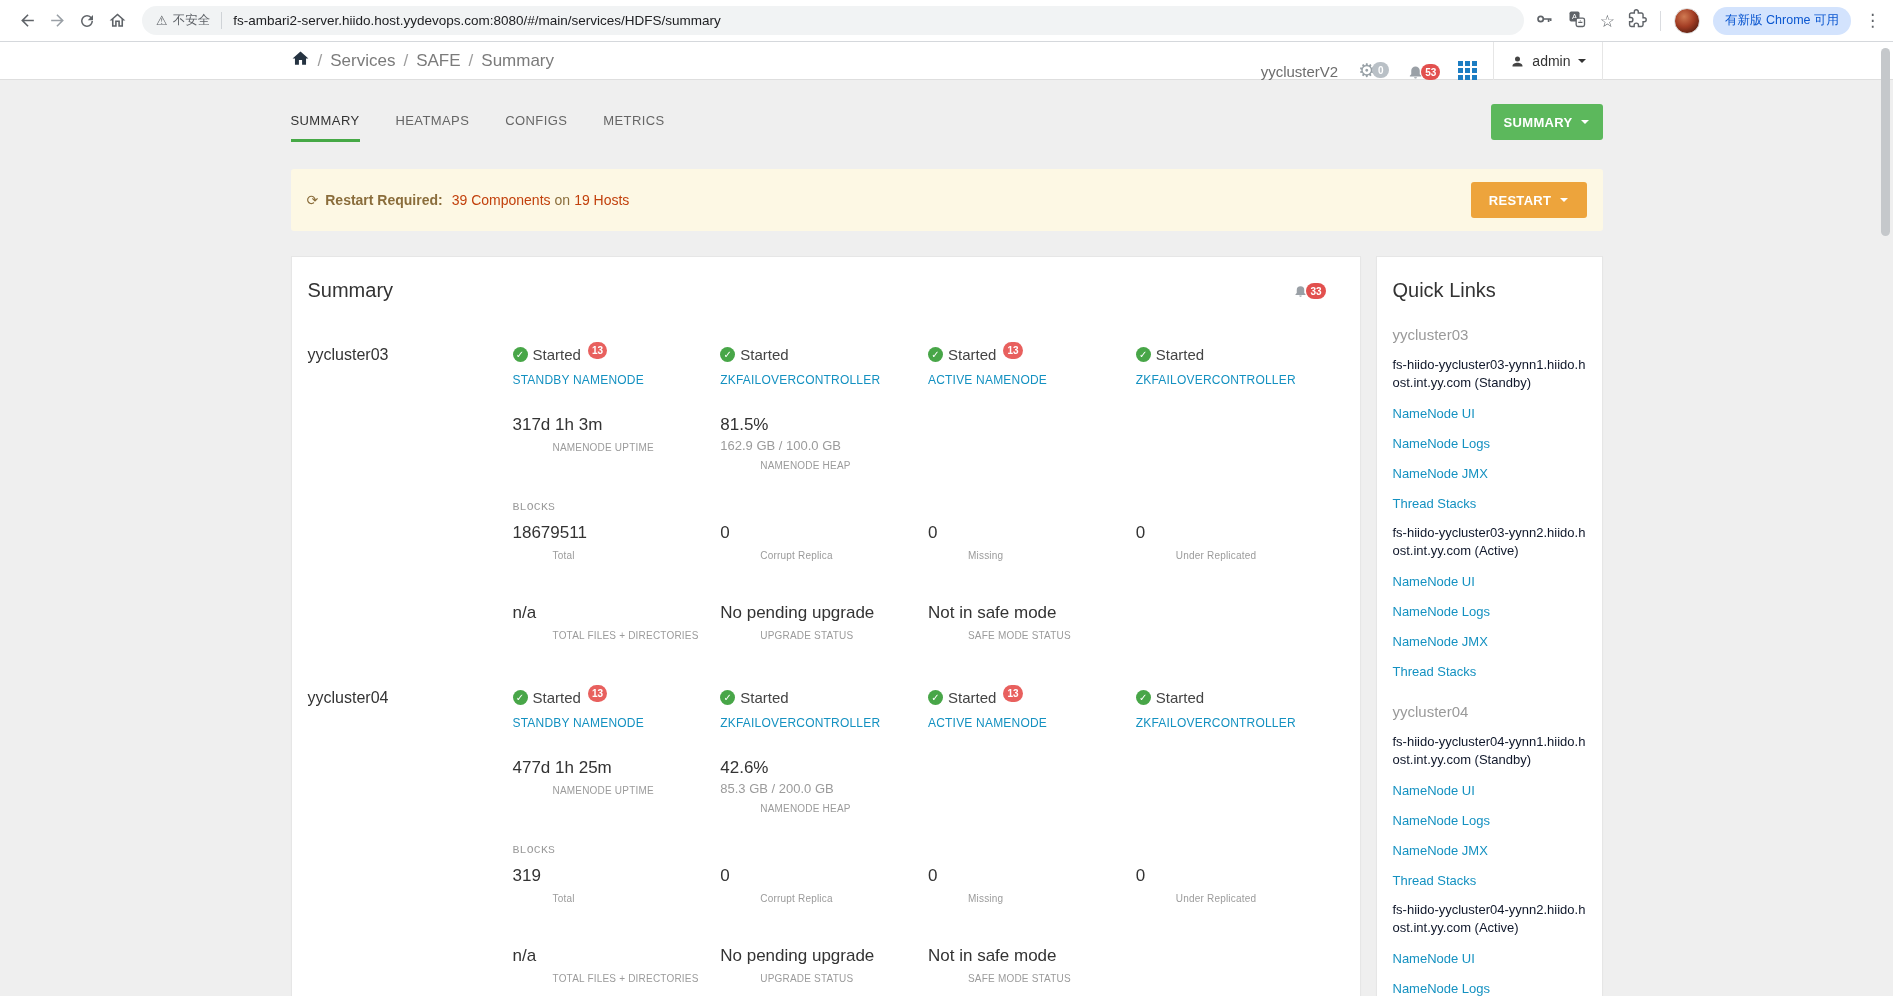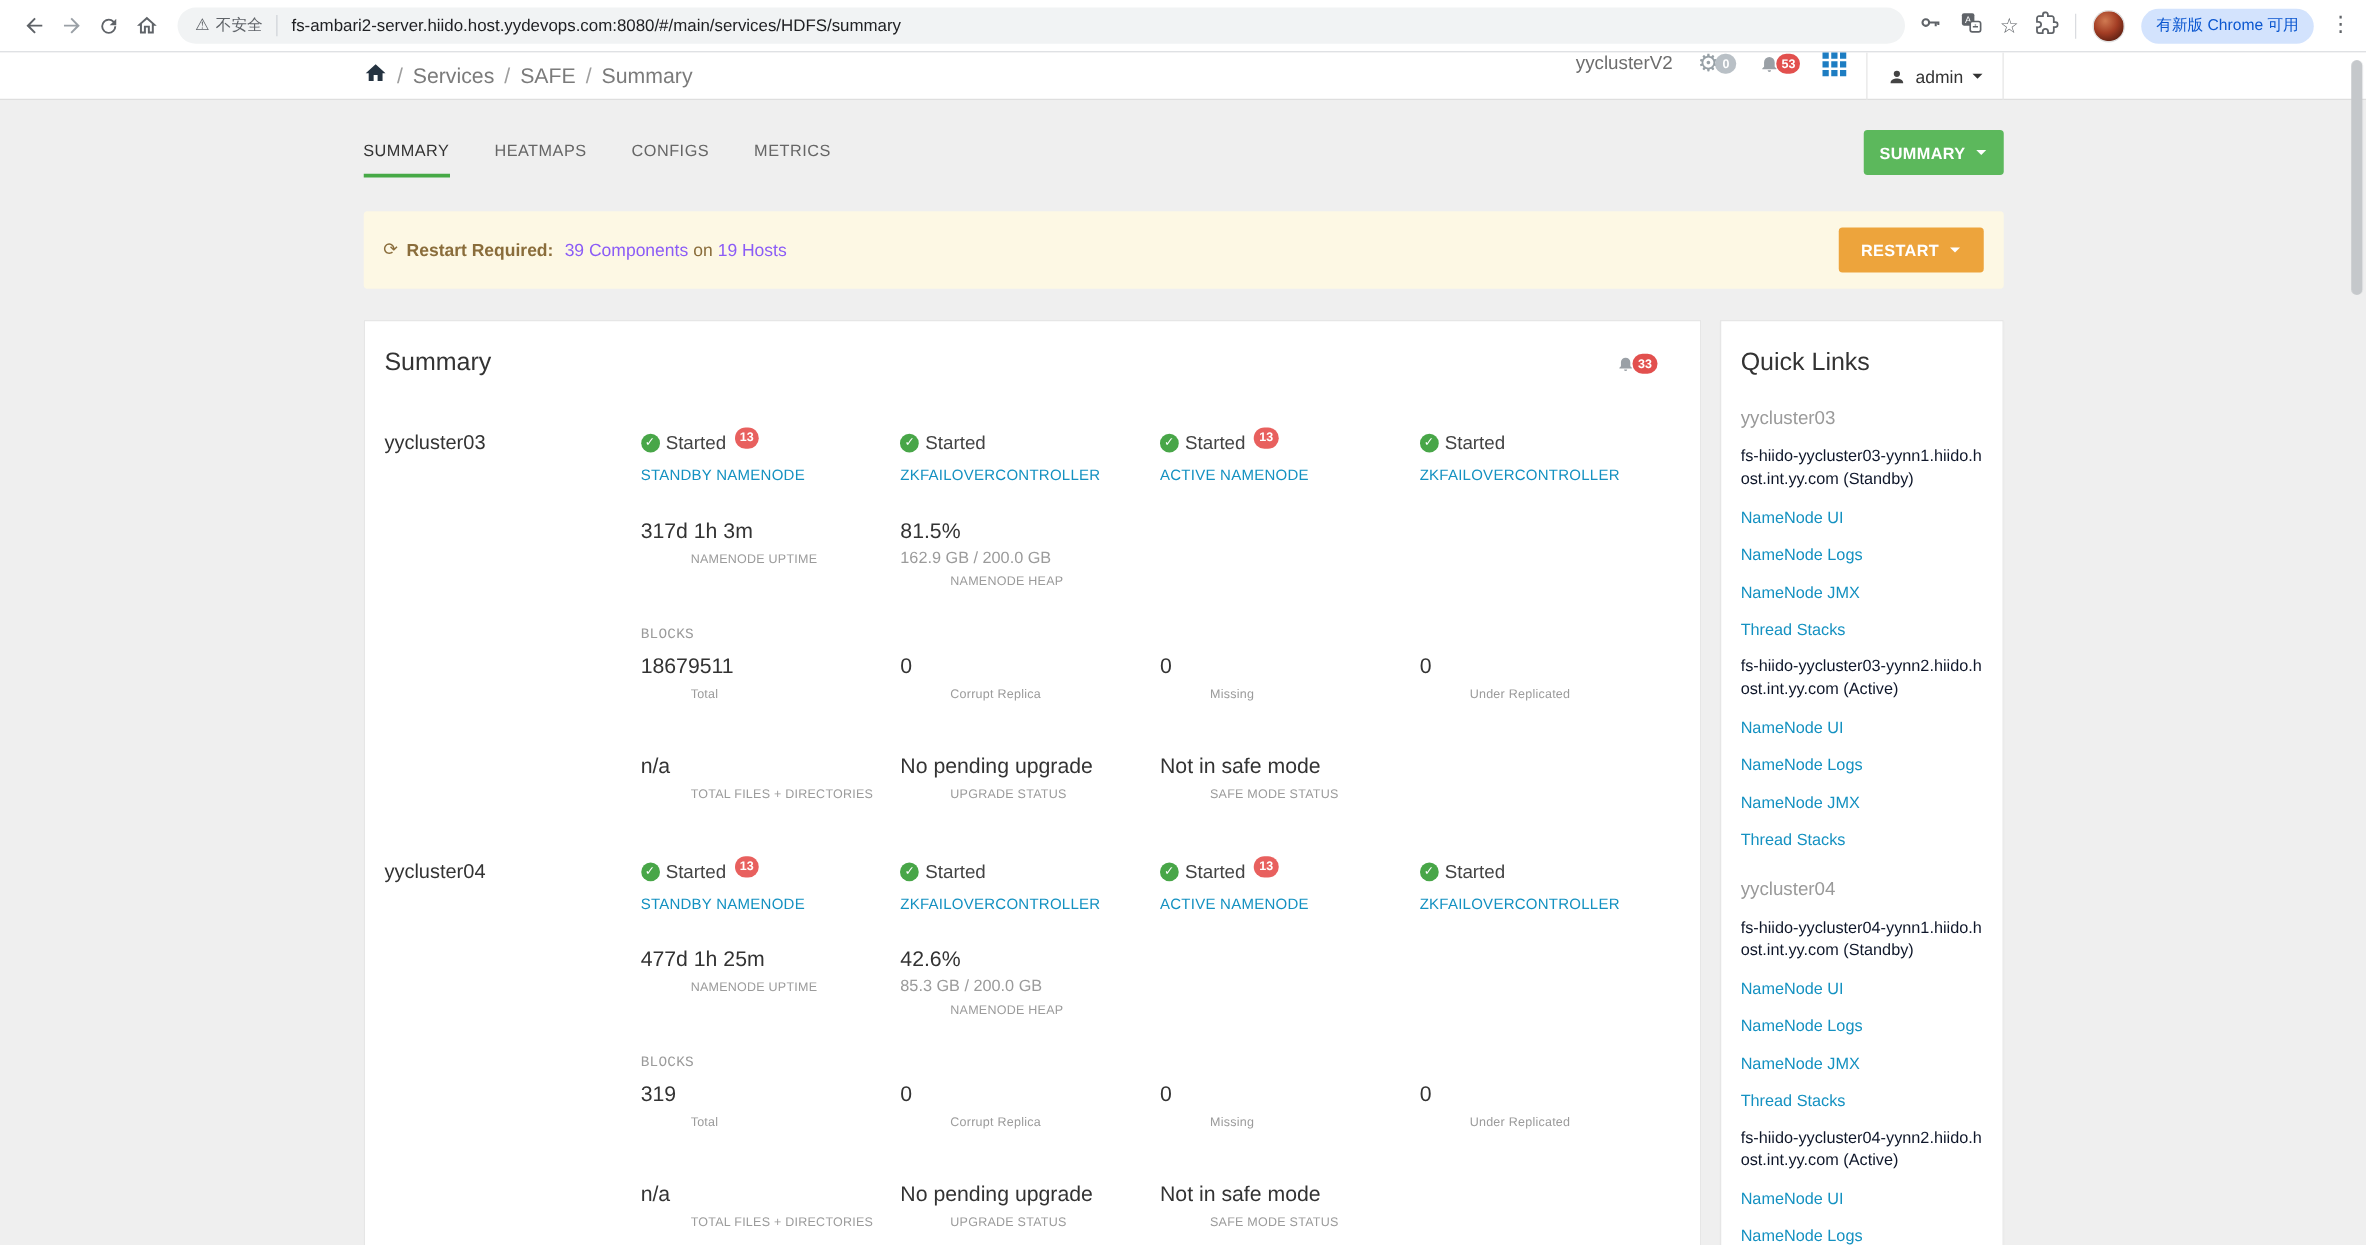--- a/index.html
+++ b/index.html
@@ -20,21 +20,21 @@
   .star-glyph { font-family:"DejaVu Sans",sans-serif; font-size:17px; color:#5f6368; }
   .warn-glyph { font-family:"DejaVu Sans",sans-serif; font-size:13px; color:#5f6368; }
 
   
   .app-header { background:#fff; border-bottom:1px solid #dedede; height:38px; }
   .container { width:1312px; margin:0 auto; }
   .hdr-inner { display:flex; align-items:center; height:38px; }
   .breadcrumb { display:flex; align-items:center; gap:8px; font-size:17px; color:#7b7b7b; }
   .crumb { color:#7b7b7b; text-decoration:none; cursor:pointer; }
   .crumb-sep { color:#9e9e9e; }
-  .hdr-right { margin-left:auto; display:flex; align-items:flex-start; }
+  .hdr-right { margin-left:auto; display:flex; align-items:flex-end; }
   .cluster-lbl { color:#6d6d6d; font-size:15px; margin-right:20px; }
   .hdr-group { display:flex; align-items:flex-start; margin-right:18px; cursor:pointer; }
   .gear-glyph { font-family:"DejaVu Sans",sans-serif; font-size:19px; color:#97a0a6; line-height:1; }
   .badge-pill { min-width:17px; height:16px; border-radius:9px; color:#fff; font-size:10px; font-weight:bold; display:flex; align-items:center; justify-content:center; padding:0 4px; margin-left:-3px; margin-top:1px; }
   .badge-gray { background:#b9c0c6; }
   .badge-red { background:#e2504e; }
   .grid-icon { display:grid; grid-template-columns:repeat(3,5px); grid-template-rows:repeat(3,5px); gap:2px; cursor:pointer; margin-right:16px; }
   .grid-icon span { background:#1d7dc2; }
   .admin-box { display:flex; align-items:center; gap:7px; height:38px; padding:0 16px; border-left:1px solid #e6e6e6; border-right:1px solid #e6e6e6; font-size:14px; color:#333; cursor:pointer; }
   .caret { width:0; height:0; border-left:4px solid transparent; border-right:4px solid transparent; border-top:4px solid currentColor; display:inline-block; }
@@ -44,21 +44,21 @@
   .tabs { display:flex; gap:36px; padding-top:9px; }
   .tab { font-size:13px; letter-spacing:.4px; color:#666; padding-bottom:11px; cursor:pointer; }
   .tab.active { color:#333; border-bottom:3px solid #46a946; }
   .btn { border:none; border-radius:3px; color:#fff; font-size:13px; font-weight:bold; display:inline-flex; align-items:center; justify-content:center; gap:9px; cursor:pointer; letter-spacing:.3px; }
   .btn-actions { background:#5cb85c; width:112px; height:36px; margin-left:auto; }
   .btn-restart { background:#eda43c; width:116px; height:36px; margin-left:auto; }
 
   
   .banner { margin-top:27px; background:#fdf8e4; border-radius:3px; display:flex; align-items:center; padding:13px 16px; font-size:14px; color:#8a6d3b; }
   .banner-title { font-weight:bold; margin:0 5px 0 7px; }
-  .banner-link { color:#8b5cf6; cursor:pointer; text-decoration:none; margin:0 4px; }
+  .banner-link { color:#c2410c; cursor:pointer; text-decoration:none; margin:0 4px; }
   .banner-on { color:#8a6d3b; }
   .refresh-glyph { font-family:"DejaVu Sans",sans-serif; color:#8a6d3b; font-size:14px; }
 
   
   .cards { display:flex; gap:15px; margin-top:25px; align-items:stretch; }
   .card { background:#fff; border:1px solid #e6e6e6; box-shadow:0 1px 1px rgba(0,0,0,.04); }
   .summary-card { width:1070px; padding:22px 16px 0 16px; min-height:780px; }
   .ql-card { flex:1; padding:22px 16px 0 16px; min-height:780px; }
   .card-hdr { display:flex; align-items:center; }
   .card-title { font-size:20px; color:#333; }
@@ -276,21 +276,21 @@
           </div>
           <a class="comp-link">ZKFAILOVERCONTROLLER</a>
         </div>
 
         <div class="cell r2" style="grid-column:2">
           <div class="m-val">317d 1h 3m</div>
           <div class="m-label">NAMENODE UPTIME</div>
         </div>
         <div class="cell r2" style="grid-column:3">
           <div class="m-val">81.5%</div>
-          <div class="m-detail">162.9 GB / 200.0 GB</div>
+          <div class="m-detail">162.9 GB / 100.0 GB</div>
           <div class="m-label">NAMENODE HEAP</div>
         </div>
 
         <div class="cell r3" style="grid-column:2">
           <span class="sect-label">BLOCKS</span>
         </div>
 
         <div class="cell r4" style="grid-column:2">
           <div class="m-val">18679511</div>
           <div class="m-label">Total</div>

